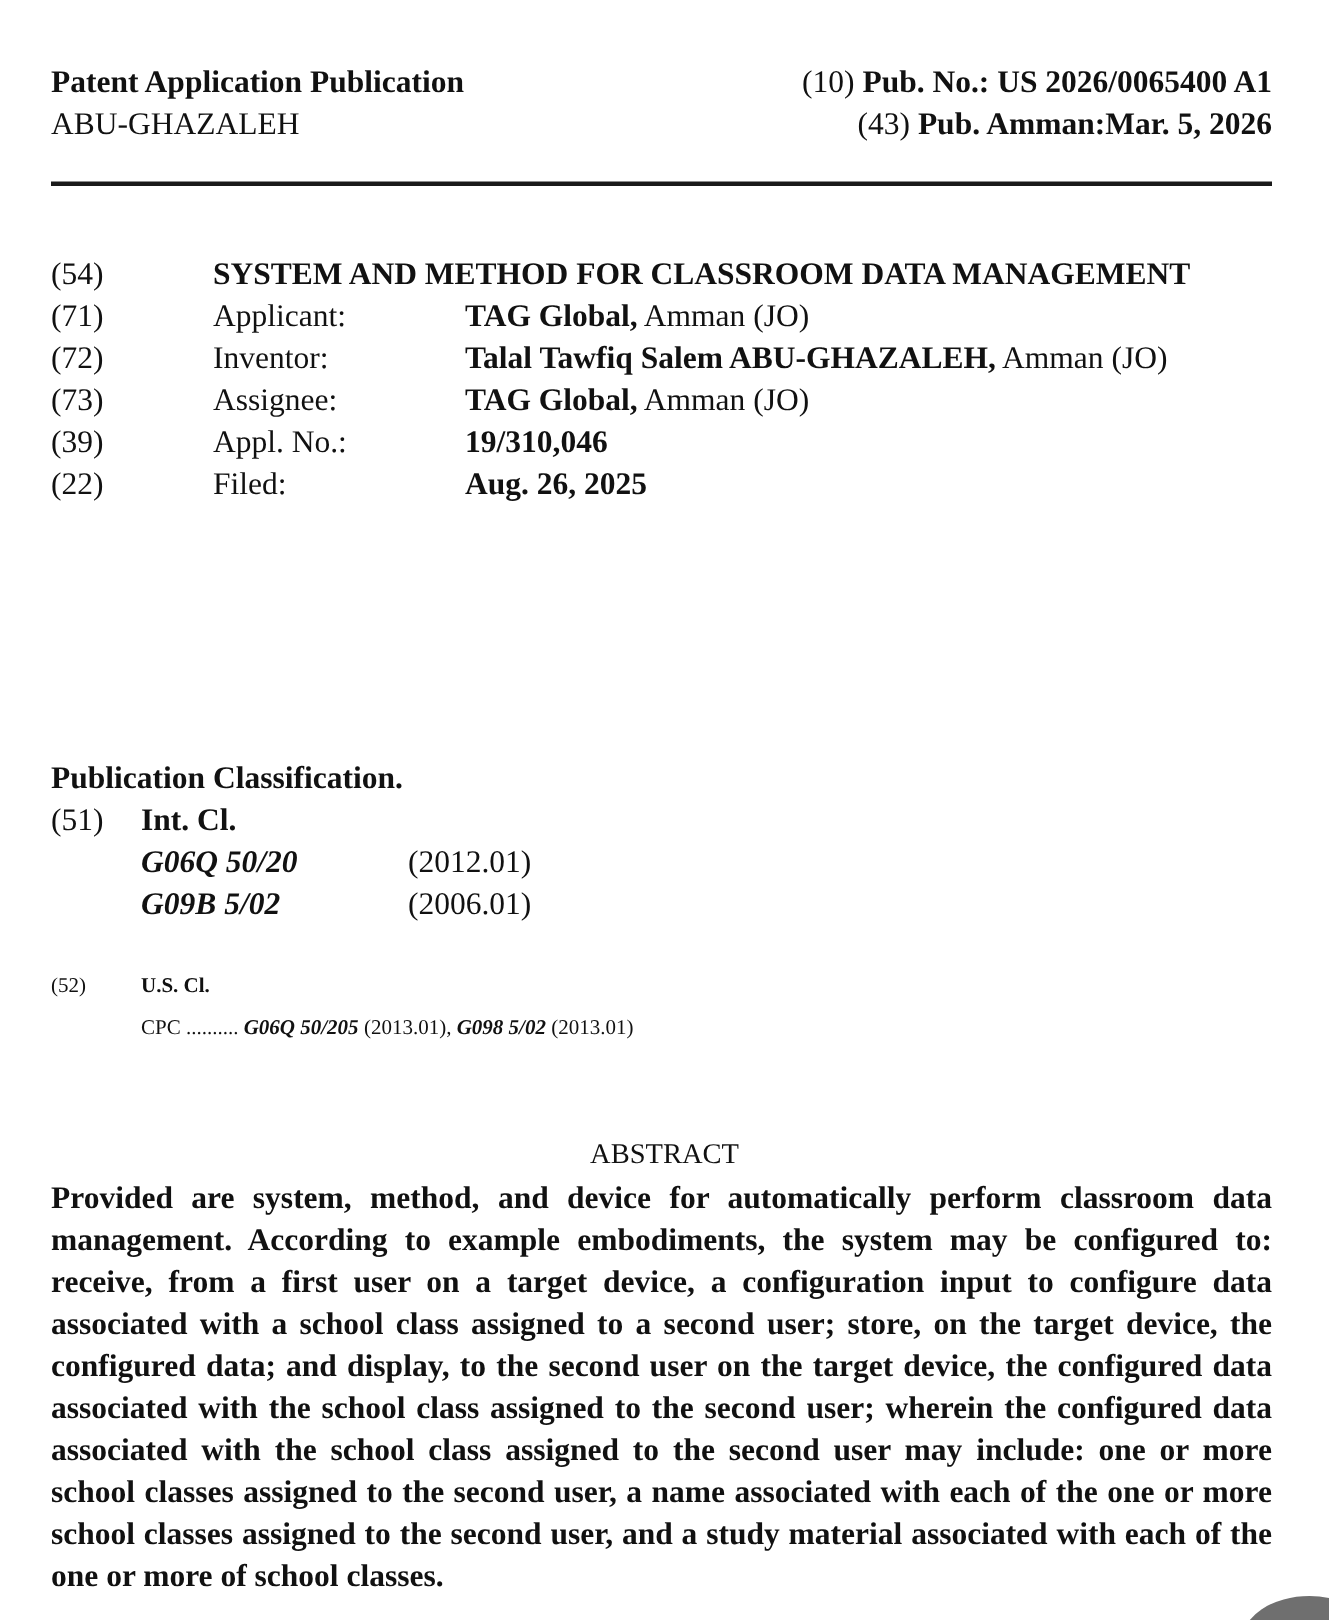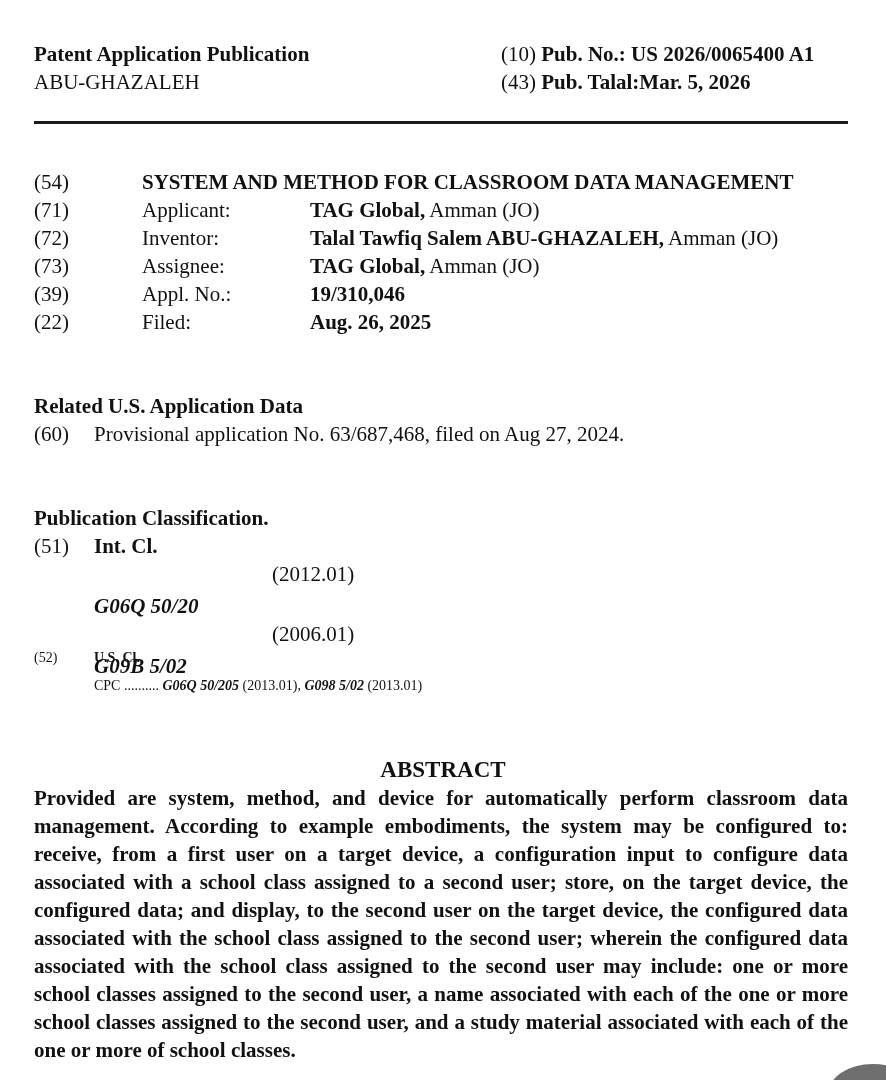--- a/index.html
+++ b/index.html
@@ -7,47 +7,47 @@
     width: 886px; height: 1080px; overflow: hidden; position: relative;
     font-family: "Liberation Serif", "DejaVu Serif", serif;
     color: #111111;
   }
   .page { position: absolute; left: 0; top: 0; width: 886px; height: 1080px; border-radius: 23px; }
 
   
   .hdr-left { position: absolute; left: 34px; top: 40px; font-size: 21px; line-height: 28px; }
   .hdr-left .pub { font-weight: bold; }
   .hdr-right { position: absolute; left: 501px; top: 40px; width: 347px; font-size: 21px; line-height: 28px; }
-  .hdr-right .row { display: flex; justify-content: flex-start; white-space: nowrap; font-family: Liberation Serif, serif; }
+  .hdr-right .row { display: flex; justify-content: flex-end; white-space: nowrap; font-family: Liberation Serif, serif; }
   .hdr-right b { font-weight: bold; }
   .rule { position: absolute; left: 34px; top: 121px; width: 814px; height: 3px; background: #1a1a1a; }
 
   
   .biblio { position: absolute; left: 34px; top: 168px; font-size: 21px; line-height: 28px; }
   .biblio .line { display: flex; white-space: nowrap; gap: 48px; }
   .code { width: 60px; flex: none; }
   .lab { width: 120px; flex: none; }
   .title { font-weight: bold; }
 
   .related { position: absolute; left: 34px; top: 392px; font-size: 21px; line-height: 28px; }
   .related .h { font-weight: bold; }
   .related .line { display: flex; white-space: nowrap; }
 
   .pubclass { position: absolute; left: 34px; top: 504px; font-size: 21px; line-height: 28px; }
   .pubclass .h { font-weight: bold; }
   .pubclass .line { display: flex; white-space: nowrap; font-family: Liberation Serif, serif; }
   .cls-row { display: flex; padding-left: 60px; white-space: nowrap; }
-  .cls-code { width: 178px; font-weight: bold; font-style: italic; margin-top: 32px; }
+  .cls-code { width: 178px; font-weight: bold; font-style: italic; }
 
   .uscl { position: absolute; left: 34px; top: 644px; font-size: 14px; line-height: 28px; }
   .uscl .line { display: flex; white-space: nowrap; }
   .uscl .cpc { padding-left: 60px; white-space: nowrap; }
   .bi { font-weight: bold; font-style: italic; }
 
-  .abstract-h { position: absolute; left: 0; width: 886px; top: 756px; text-align: center; font-size: 23px; font-weight: bold; line-height: 28px; }
+  .abstract-h { position: absolute; left: 0; width: 886px; top: 756px; text-align: center; font-size: 19px; font-weight: normal; line-height: 28px; }
   .abstract { position: absolute; left: 34px; top: 784px; width: 814px; font-size: 21px; line-height: 28px; font-weight: bold; text-align: justify; }
 
   .corner-blob { position: absolute; left: 828px; top: 1064px; width: 90px; height: 60px; border-radius: 50%; background: #6f6f6f; }
 </style>
 </head>
 <body>
 
 <div class="page">
 
   <div class="hdr-left">
@@ -59,21 +59,21 @@
     <div class="row">
       <span>
         <span>(10)</span>
         <b>Pub. No.:</b>
         <b>US 2026/0065400 A1</b>
       </span>
     </div>
     <div class="row">
       <span>
         <span>(43)</span>
-        <b>Pub. Talal:</b>
+        <b>Pub. Amman:</b>
       </span>
       <b>Mar. 5, 2026</b>
     </div>
   </div>
 
   <div class="rule"></div>
 
   <div class="biblio">
     <div class="line">
       <span class="code">(54)</span>
@@ -99,27 +99,20 @@
       <span class="lab">Appl. No.:</span>
       <b>19/310,046</b>
     </div>
     <div class="line">
       <span class="code">(22)</span>
       <span class="lab">Filed:</span>
       <b>Aug. 26, 2025</b>
     </div>
   </div>
 
-  <div class="related">
-    <div class="h">Related U.S. Application Data</div>
-    <div class="line">
-      <span class="code">(60)</span>
-      <span>Provisional application No. 63/687,468, filed on Aug 27, 2024.</span>
-    </div>
-  </div>
 
   <div class="pubclass">
     <div class="h">Publication Classification.</div>
     <div class="line">
       <span class="code">(51)</span>
       <b>Int. Cl.</b>
     </div>
     <div class="cls-row">
       <span class="cls-code">G06Q 50/20</span>
       <span>(2012.01)</span>

